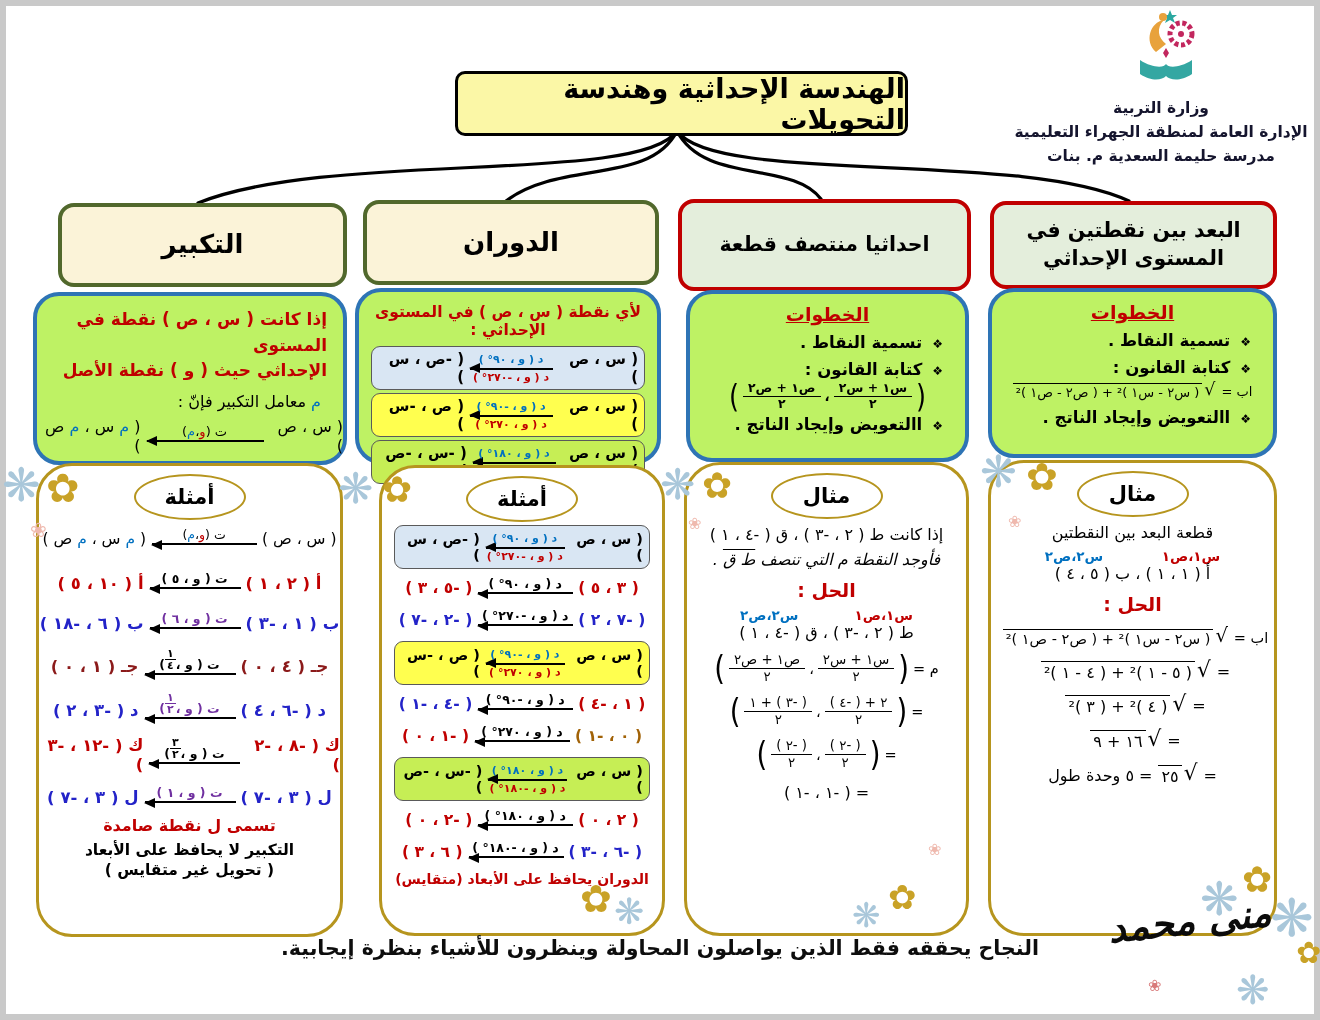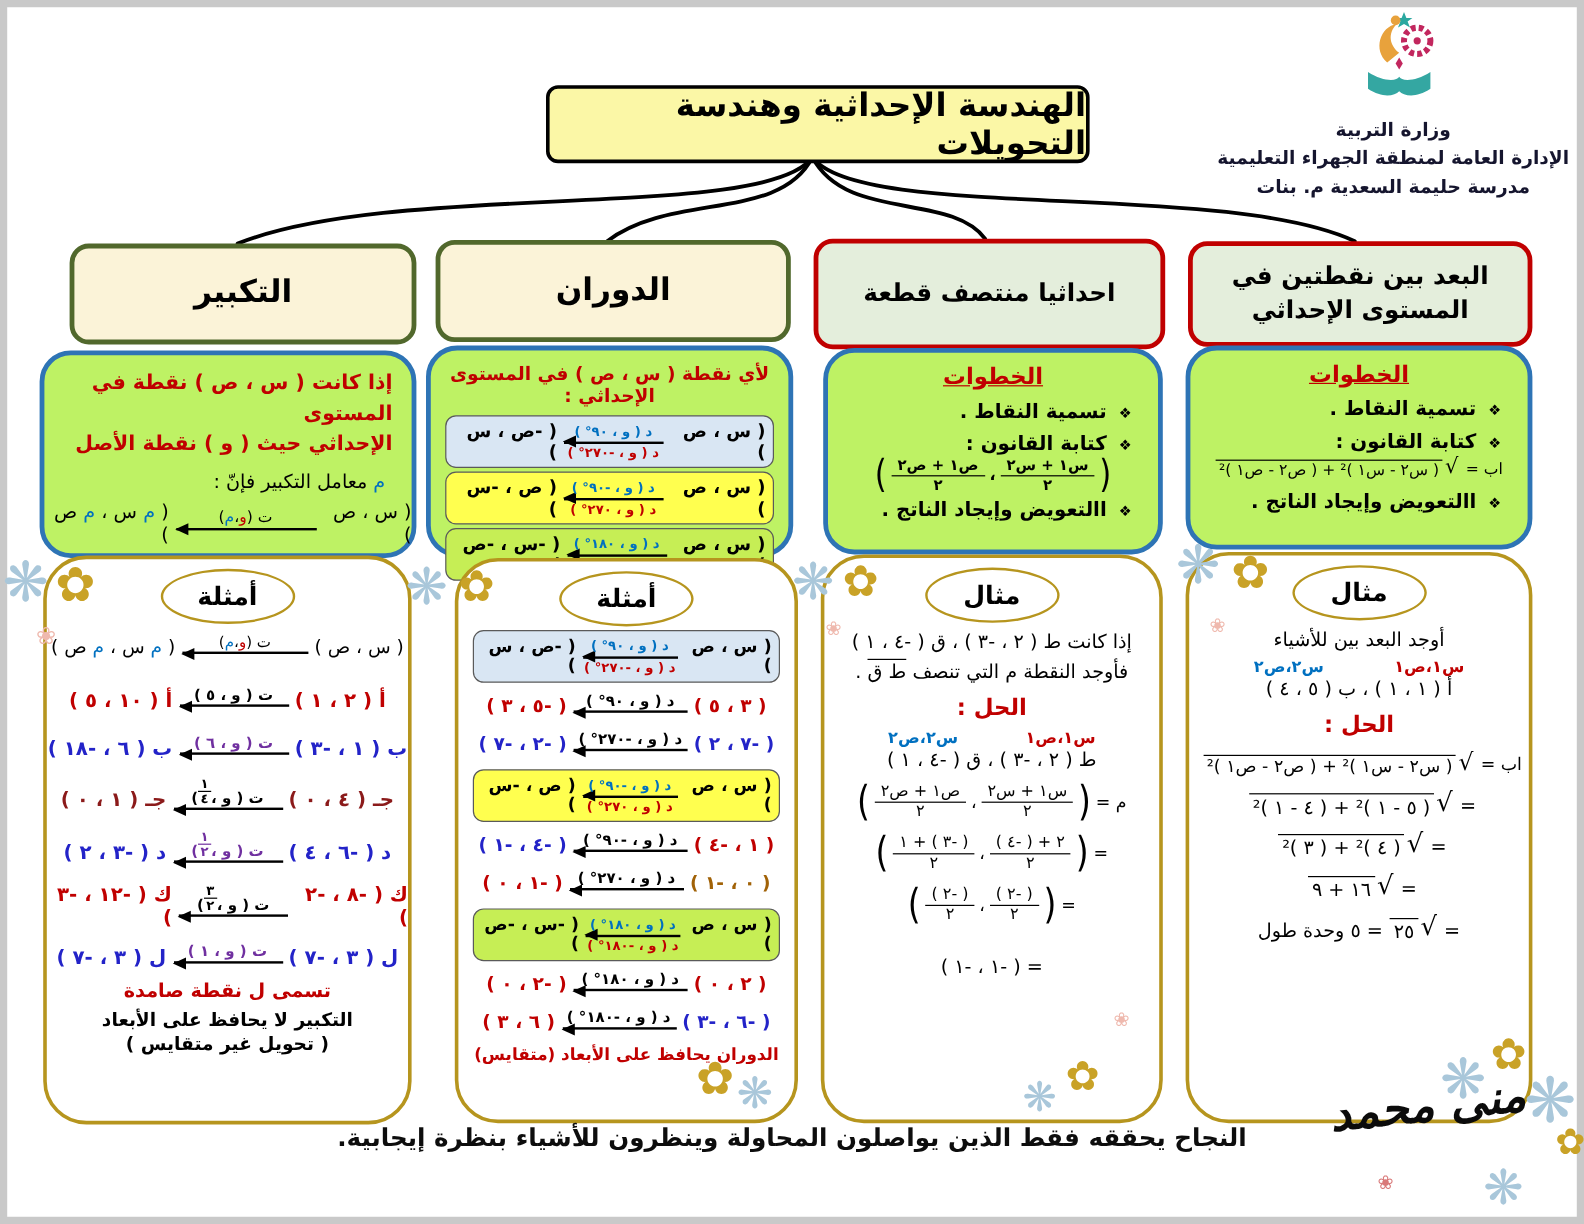--- a/index.html
+++ b/index.html
@@ -432,21 +432,21 @@
       </span>
       <span style="color: rgb(192, 0, 0);">( ٦ ، ٣ )</span>
     </div>
 
     <div class="cap-red">الدوران يحافظ على الأبعاد (متقايس)</div>
   </div>
 
   <div class="exbox" style="left:684px;top:462px;width:279px;height:468px;">
     <div class="badge">مثال</div>
     <div class="cline" style="font-weight:normal;">إذا كانت ط ( ٢ ، -٣ ) ، ق ( -٤ ، ١ )</div>
-    <div class="cline" style="font-weight:normal;">
+    <div class="cline" style="font-weight:normal;font-style:italic;">
       <span>فأوجد النقطة م التي تنصف</span>
       <span class="ovl">ط ق</span>
       <span>.</span>
     </div>
     <div class="soltitle">الحل :</div>
     <div class="lblrow">
       <span class="c-red">س١،ص١</span>
       <span class="c-blue2">س٢،ص٢</span>
     </div>
     <div class="cline" style="margin-top:0;font-weight:normal;text-align:center;">ط ( ٢ ، -٣ ) ، ق ( -٤ ، ١ )</div>
@@ -486,26 +486,26 @@
           <span class="num">( -٢ )</span>
           <span class="den">٢</span>
         </span>
       <span>،</span>
       <span class="frac">
           <span class="num">( -٢ )</span>
           <span class="den">٢</span>
         </span>
       <span class="bigp">)</span>
     </div>
-    <div class="cline" style="font-weight:normal;margin-top:25px;">= ( -١ ، -١ )</div>
+    <div class="cline" style="font-weight:normal;margin-top:12px;">= ( -١ ، -١ )</div>
   </div>
 
   <div class="exbox" style="left:988px;top:460px;width:283px;height:470px;">
     <div class="badge">مثال</div>
-    <div class="cline" style="font-weight:normal;">أوجد البعد بين للأشياء</div>
+    <div class="cline" style="font-weight:normal;">قطعة البعد بين النقطتين</div>
     <div class="lblrow">
       <span class="c-red">س١،ص١</span>
       <span class="c-blue2">س٢،ص٢</span>
     </div>
     <div class="cline" style="margin-top:0;font-weight:normal;">أ ( ١ ، ١ ) ، ب ( ٥ ، ٤ )</div>
     <div class="soltitle">الحل :</div>
 
     <div class="dsol" style="font-weight:normal;font-size:14.5px;">
       <span>اب =</span>
       <span class="sq">√</span>

